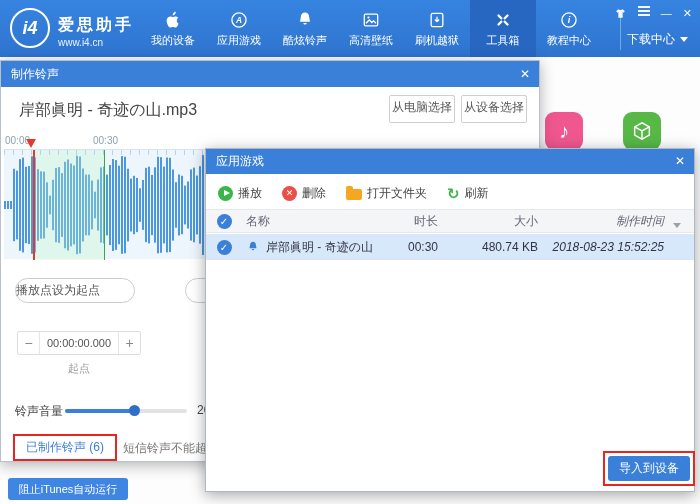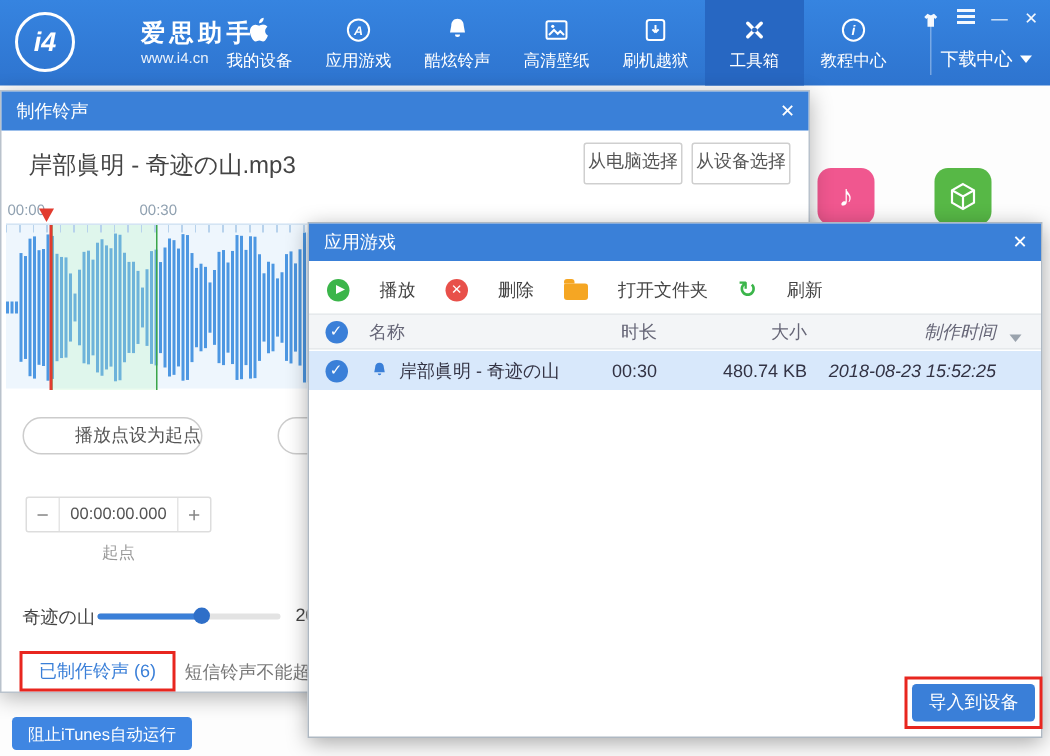--- a/index.html
+++ b/index.html
@@ -2,21 +2,21 @@
 <html><head>
 <meta charset="utf-8">
 <style>
   * { margin:0; padding:0; box-sizing:border-box; }
   body { font-family:"Liberation Sans","DejaVu Sans",sans-serif; }
   .app { position:relative; width:700px; height:504px; overflow:hidden; background:#fdfdfd; }
 
   
   .header { position:absolute; left:0; top:0; width:700px; height:57px;
             background:linear-gradient(#3684e0,#2e74cf); z-index:1; }
-  .logo-wrap { position:absolute; left:10px; top:8px; display:flex; align-items:center;gap:36px; }
+  .logo-wrap { position:absolute; left:10px; top:8px; display:flex; align-items:flex-end; }
   .logo-circle { width:40px; height:40px; border:2px solid #fff; border-radius:50%;
                  display:flex; align-items:center; justify-content:center;
                  color:#fff; font-weight:bold; font-style:italic; font-size:18px; }
   .logo-text { margin-left:8px; color:#fff; }
   .logo-title { font-size:16px; font-weight:bold; letter-spacing:3px; }
   .logo-sub { font-size:10px; opacity:.9; margin-top:1px; }
 
   .nav { position:absolute; left:140px; top:0; height:57px; display:flex; }
   .nav-item { width:66px; height:57px; display:flex; flex-direction:column;
               align-items:center; justify-content:center; gap:3px; color:#fff; cursor:pointer; }
@@ -69,21 +69,21 @@
                  background:repeating-linear-gradient(90deg,#b7d2ec 0 1px,transparent 1px 9px);
                  pointer-events:none; }
   .sel-region { position:absolute; left:30px; top:0; width:71px; height:110px;
                 background:rgba(190,245,200,.30); border-left:1px solid #3aa54a;
                 border-right:1px solid #3aa54a; }
   .playhead { position:absolute; left:29px; top:0; width:2px; height:110px; background:#e23b2e; cursor:ew-resize; }
   .play-flag { position:absolute; left:25px; top:52px; width:0; height:0;
                border:5px solid transparent; border-top:9px solid #e23b2e; z-index:1; }
 
   .pill { position:absolute; top:191px; width:120px; height:25px; border:1px solid #ccc;
-          border-radius:13px; background:#fff; font-size:12px; color:#555; text-align:right;
+          border-radius:13px; background:#fff; font-size:12px; color:#555; text-align:left;
           line-height:23px; cursor:pointer; }
   .pill-start { left:14px; }
   .pill-end { left:184px; }
 
   .stepper { position:absolute; left:16px; top:244px; height:24px; display:flex;
              border:1px solid #ddd; border-radius:2px; background:#fff; }
   .st-btn { width:22px; text-align:center; line-height:22px; font-size:14px; color:#888;
             cursor:pointer; }
   .st-minus { border-right:1px solid #e5e5e5; }
   .st-plus { border-left:1px solid #e5e5e5; }
@@ -103,21 +103,21 @@
               border:2px solid #e8261f; display:flex; align-items:center; justify-content:center; }
   .made-link { font-size:12px; color:#3a7fd8; cursor:pointer; }
   .sms-hint { position:absolute; left:122px; top:353px; font-size:12px; color:#777; white-space:nowrap; }
 
   
   .dialog2 { position:absolute; left:205px; top:148px; width:490px; height:344px; background:#fff;
              box-shadow:0 3px 14px rgba(0,0,0,.35); border:1px solid #aeb8c2; z-index:3; }
   .d2-body { position:relative; height:317px; }
 
   .toolbar { position:absolute; left:12px; top:8px; height:22px; display:flex; gap:20px; align-items:center; }
-  .tb-item { display:flex; align-items:center; gap:20px; font-size:12px; color:#444; cursor:pointer; }
+  .tb-item { display:flex; align-items:center; gap:5px; font-size:12px; color:#444; cursor:pointer; }
   .circ { width:15px; height:15px; border-radius:50%; display:flex; align-items:center; justify-content:center; }
   .circ-play { background:#3bb54a; }
   .circ-play i { display:block; width:0; height:0; border-left:6px solid #fff;
                  border-top:3.5px solid transparent; border-bottom:3.5px solid transparent; margin-left:2px; }
   .circ-del { background:#e8504a; color:#fff; font-size:9px; font-weight:bold; }
   .folder { width:16px; height:11px; background:#f5a623; border-radius:1px 2px 2px 2px; position:relative; margin-top:3px; }
   .folder::before { content:""; position:absolute; left:0; top:-3px; width:7px; height:3px;
                     background:#f5a623; border-radius:2px 2px 0 0; }
   .refresh { color:#3bb54a; font-size:15px; font-weight:bold; line-height:15px; }
 
@@ -465,21 +465,21 @@
       <div class="pill pill-start">播放点设为起点</div>
       <div class="pill pill-end"></div>
 
       <div class="stepper">
         <div class="st-btn st-minus">−</div>
         <div class="st-val">00:00:00.000</div>
         <div class="st-btn st-plus">+</div>
       </div>
       <div class="start-label">起点</div>
 
-      <div class="vol-label">奇迹の山</div>
+      <div class="vol-label">铃声音量</div>
       <div class="vol-track">
         <div class="vol-fill"></div>
         <div class="vol-handle"></div>
       </div>
       <div class="vol-val">200%</div>
 
       <div class="made-box">
         <span class="made-link">已制作铃声 (6)</span>
       </div>
       <div class="sms-hint">短信铃声不能超过</div>

